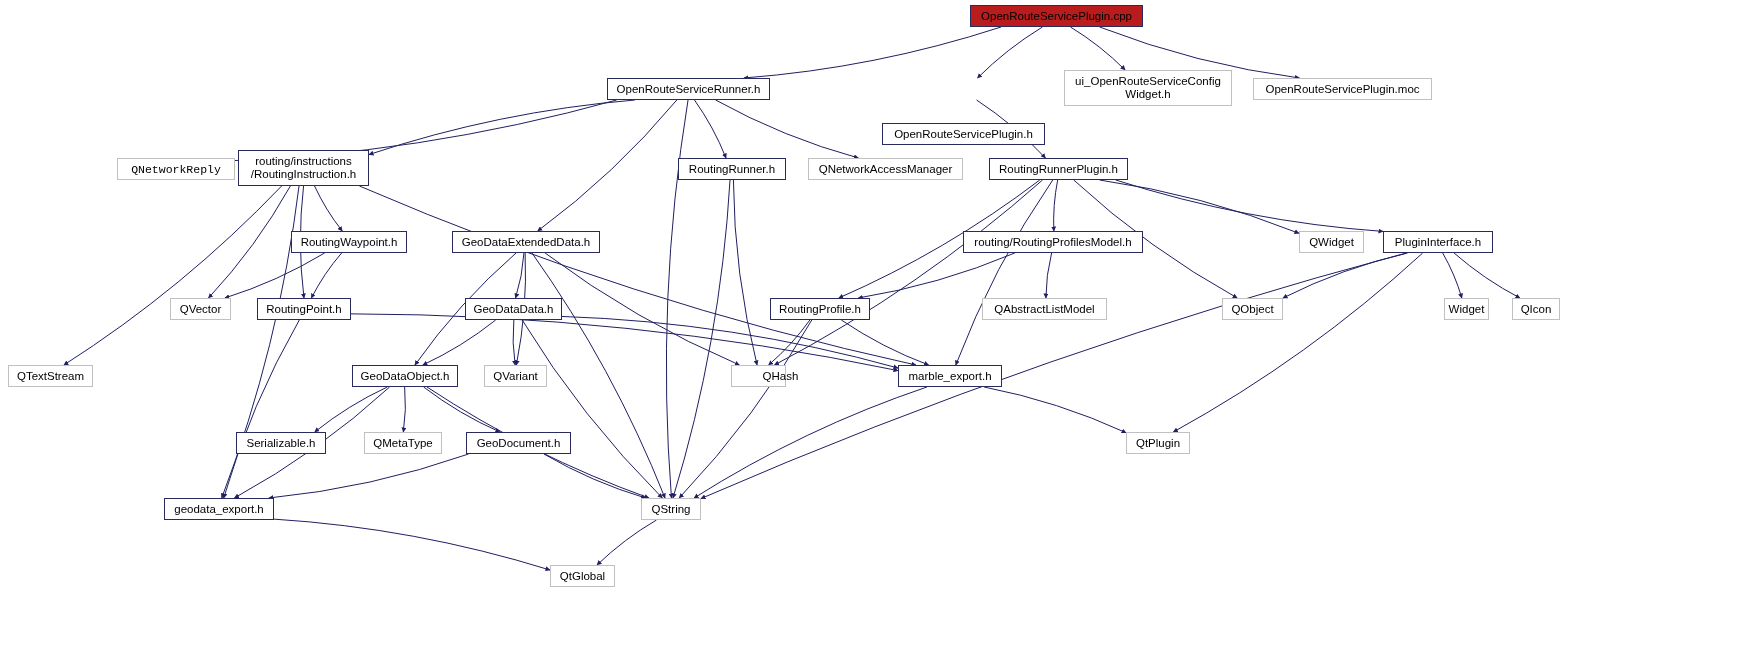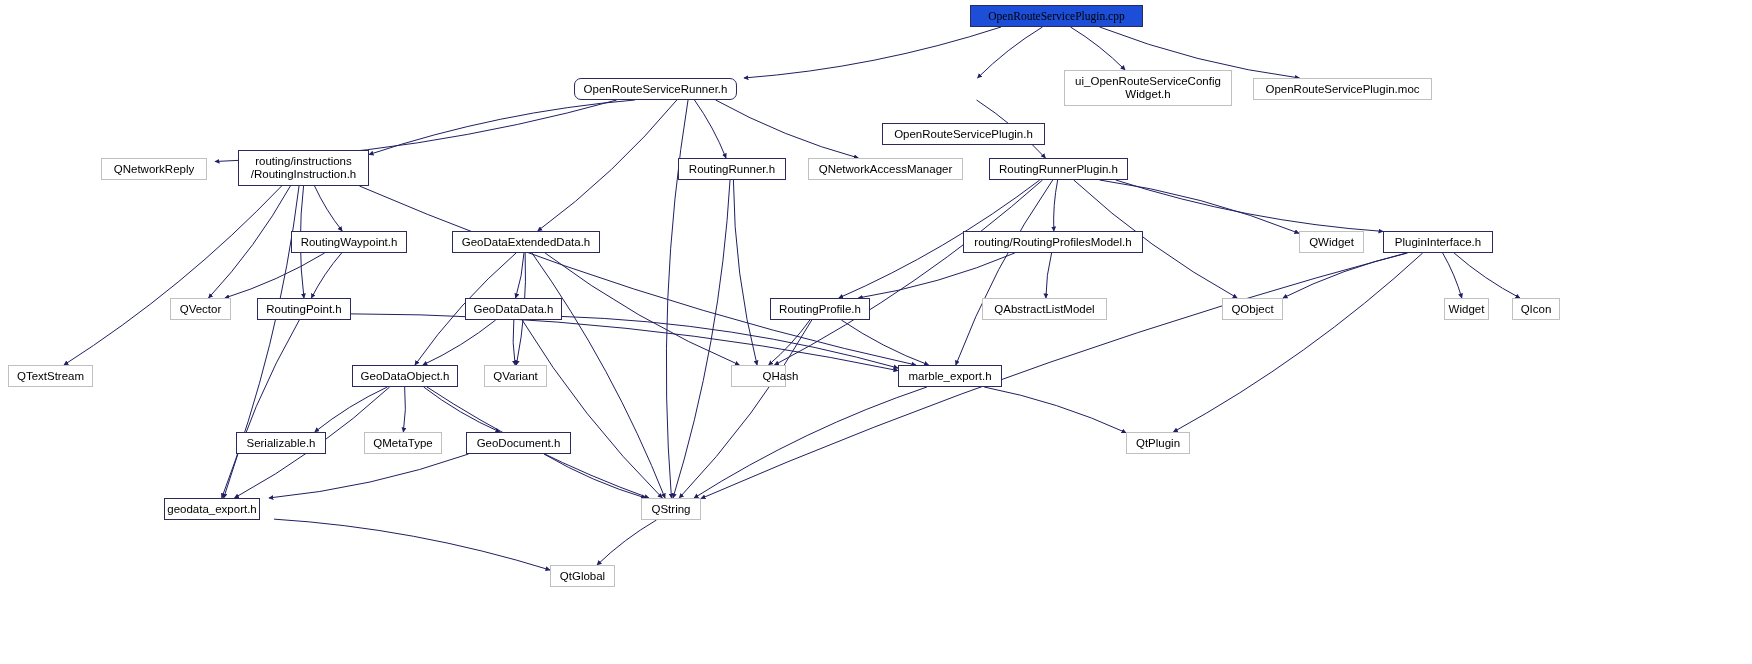--- a/index.html
+++ b/index.html
@@ -34,22 +34,21 @@
     font-size: 11.5px;
     line-height: 13px;
     display: flex;
     align-items: center;
     justify-content: center;
     text-align: center;
     white-space: pre;
     font-family: "Liberation Sans", sans-serif;
   }
   .node.root {
-    background: #1d4ed8;
-    font-family: Liberation Serif, serif;
+    background: #b91c1c;
   }
   .node.soft {
     border-color: #c0c0c0;
     color: #000000;
   }
 </style>
 </head>
 <body>
 
 <div id="canvas">
@@ -117,26 +116,26 @@
         <path d="M 984.1492537313433 387 Q 1057.8161653272102 401.33510907003443 1126 432.6923076923077" marker-end="url(#arrow)"></path>
         <path d="M 926.9248120300751 387 Q 803.84 428.529022556391 694.0751879699249 498" marker-end="url(#arrow)"></path>
         <path d="M 468.5833333333333 454 Q 371.39 487.98 268.9166666666667 498" marker-end="url(#arrow)"></path>
         <path d="M 543.9166666666666 454 Q 592.11 482.1 645.5833333333334 498" marker-end="url(#arrow)"></path>
         <path d="M 274 519.1375515818432 Q 415.05232462173313 528.0135900962862 550 570.009628610729" marker-end="url(#arrow)"></path>
         <path d="M 656.4701492537314 520 Q 624.05 538.9335820895523 597.0298507462686 565" marker-end="url(#arrow)"></path>
       </g>
   </svg>
   <div id="nodes">
       <div class="node root" style="left: 970px; top: 5px; width: 173px; height: 22px;">OpenRouteServicePlugin.cpp</div>
-      <div class="node" style="left: 574px; top: 78px; width: 163px; height: 22px; border-radius: 7px;">OpenRouteServiceRunner.h</div>
+      <div class="node" style="left: 607px; top: 78px; width: 163px; height: 22px;">OpenRouteServiceRunner.h</div>
       <div class="node" style="left: 882px; top: 78px; width: 163px; height: 22px; margin-top: 45px;">OpenRouteServicePlugin.h</div>
       <div class="node soft" style="left: 1064px; top: 70px; width: 168px; height: 36px;">ui_OpenRouteServiceConfig
 Widget.h</div>
       <div class="node soft" style="left: 1253px; top: 78px; width: 179px; height: 22px;">OpenRouteServicePlugin.moc</div>
-      <div class="node soft" style="left: 101px; top: 158px; width: 106px; height: 22px;">QNetworkReply</div>
+      <div class="node soft" style="left: 117px; top: 158px; width: 118px; height: 22px; font-family: Liberation Mono, monospace;">QNetworkReply</div>
       <div class="node" style="left: 238px; top: 150px; width: 131px; height: 36px;">routing/instructions
 /RoutingInstruction.h</div>
       <div class="node" style="left: 678px; top: 158px; width: 108px; height: 22px;">RoutingRunner.h</div>
       <div class="node soft" style="left: 808px; top: 158px; width: 155px; height: 22px;">QNetworkAccessManager</div>
       <div class="node" style="left: 989px; top: 158px; width: 139px; height: 22px;">RoutingRunnerPlugin.h</div>
       <div class="node" style="left: 291px; top: 231px; width: 116px; height: 22px;">RoutingWaypoint.h</div>
       <div class="node" style="left: 452px; top: 231px; width: 148px; height: 22px;">GeoDataExtendedData.h</div>
       <div class="node" style="left: 963px; top: 231px; width: 180px; height: 22px;">routing/RoutingProfilesModel.h</div>
       <div class="node soft" style="left: 1299px; top: 231px; width: 65px; height: 22px;">QWidget</div>
       <div class="node" style="left: 1383px; top: 231px; width: 110px; height: 22px;">PluginInterface.h</div>
@@ -150,17 +149,17 @@
       <div class="node soft" style="left: 1512px; top: 298px; width: 48px; height: 22px;">QIcon</div>
       <div class="node soft" style="left: 8px; top: 365px; width: 85px; height: 22px;">QTextStream</div>
       <div class="node" style="left: 352px; top: 365px; width: 106px; height: 22px;">GeoDataObject.h</div>
       <div class="node soft" style="left: 484px; top: 365px; width: 63px; height: 22px;">QVariant</div>
       <div class="node soft" style="left: 731px; top: 365px; width: 55px; height: 22px; padding-left: 44px;">QHash</div>
       <div class="node" style="left: 898px; top: 365px; width: 104px; height: 22px;">marble_export.h</div>
       <div class="node" style="left: 236px; top: 432px; width: 90px; height: 22px;">Serializable.h</div>
       <div class="node soft" style="left: 364px; top: 432px; width: 78px; height: 22px;">QMetaType</div>
       <div class="node" style="left: 466px; top: 432px; width: 105px; height: 22px;">GeoDocument.h</div>
       <div class="node soft" style="left: 1126px; top: 432px; width: 64px; height: 22px;">QtPlugin</div>
-      <div class="node" style="left: 164px; top: 498px; width: 96px; height: 22px;">geodata_export.h</div>
+      <div class="node" style="left: 164px; top: 498px; width: 110px; height: 22px;">geodata_export.h</div>
       <div class="node soft" style="left: 641px; top: 498px; width: 60px; height: 22px;">QString</div>
       <div class="node soft" style="left: 550px; top: 565px; width: 65px; height: 22px;">QtGlobal</div>
     </div>
 </div>
 
 </body></html>

